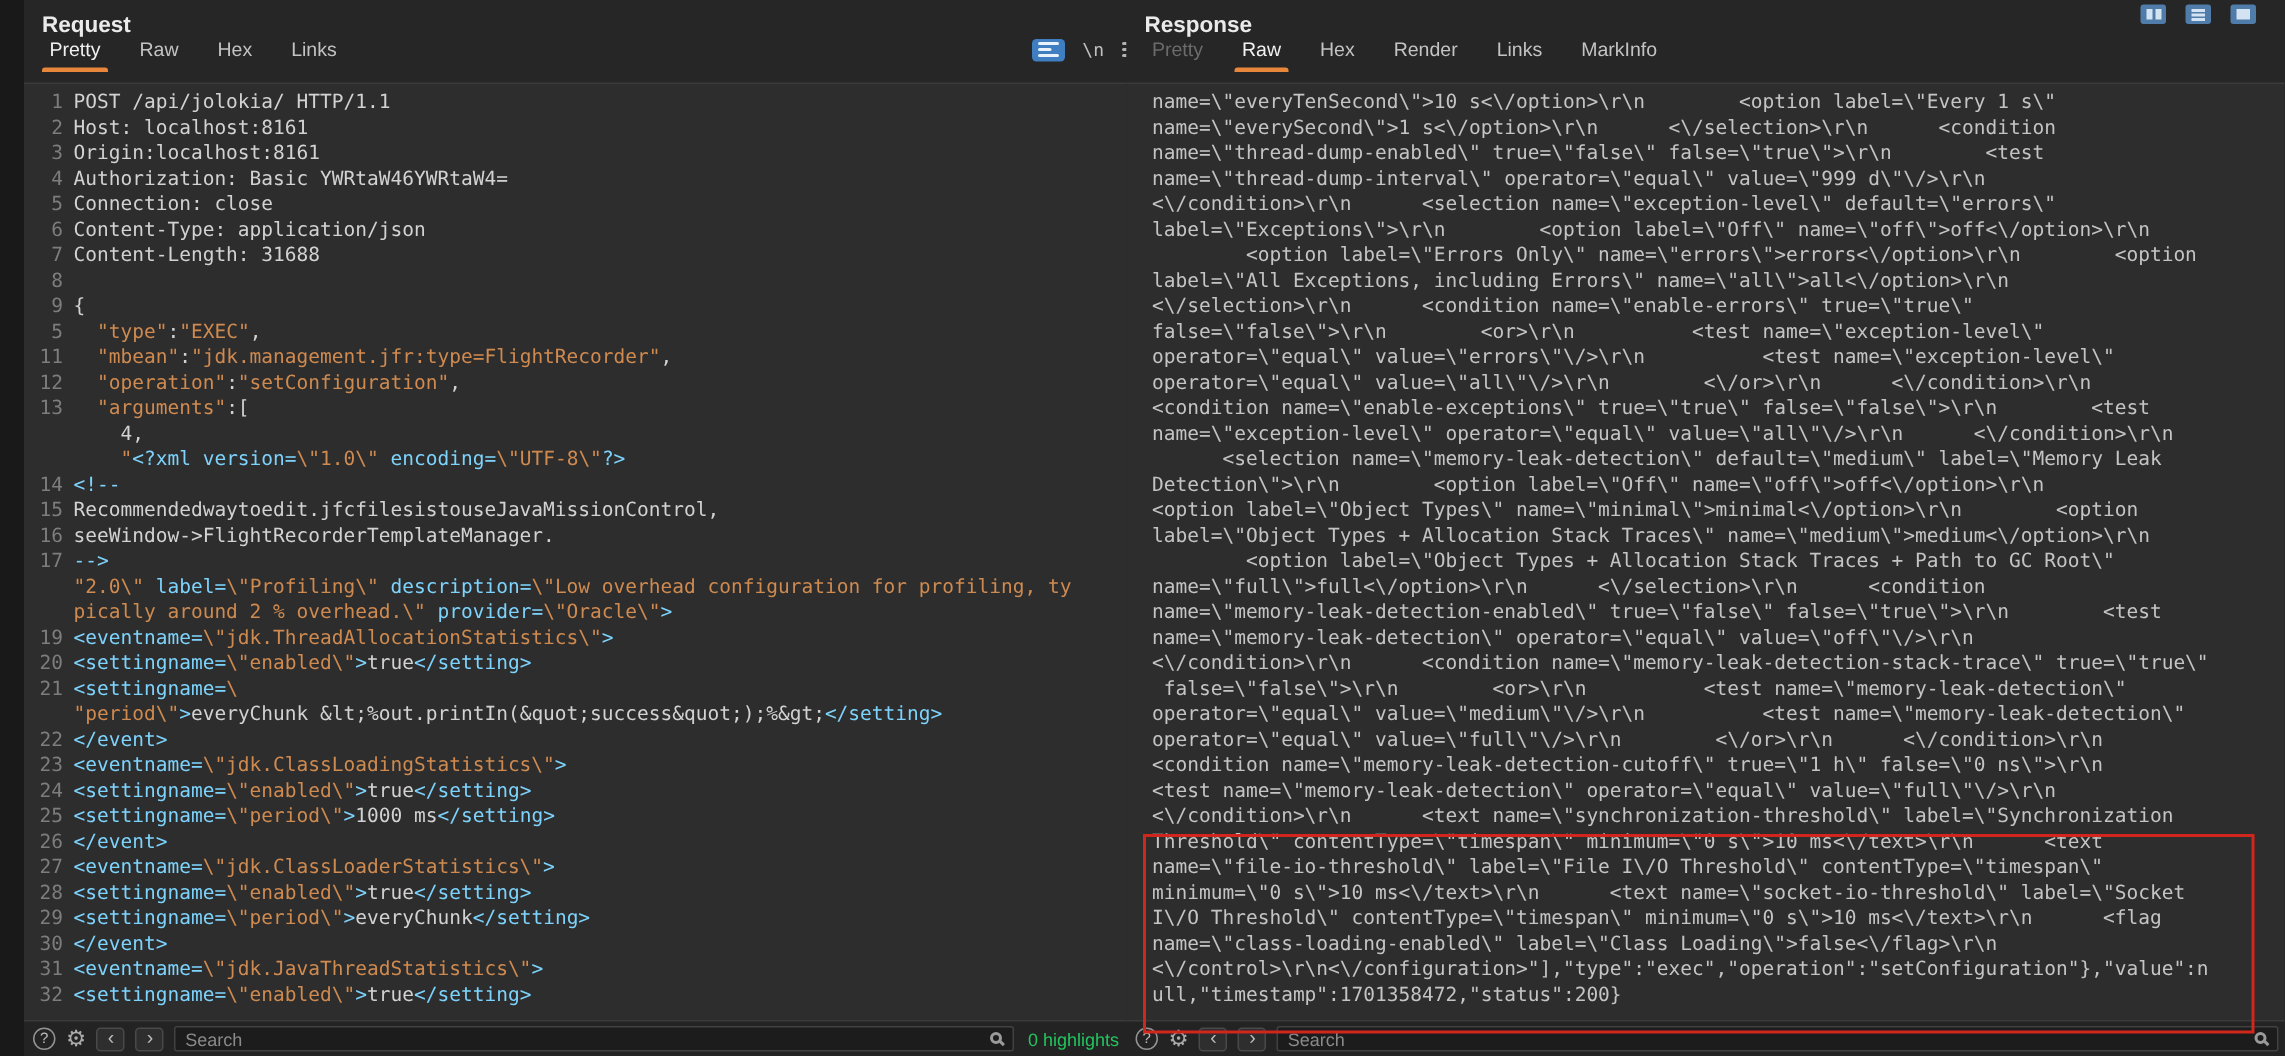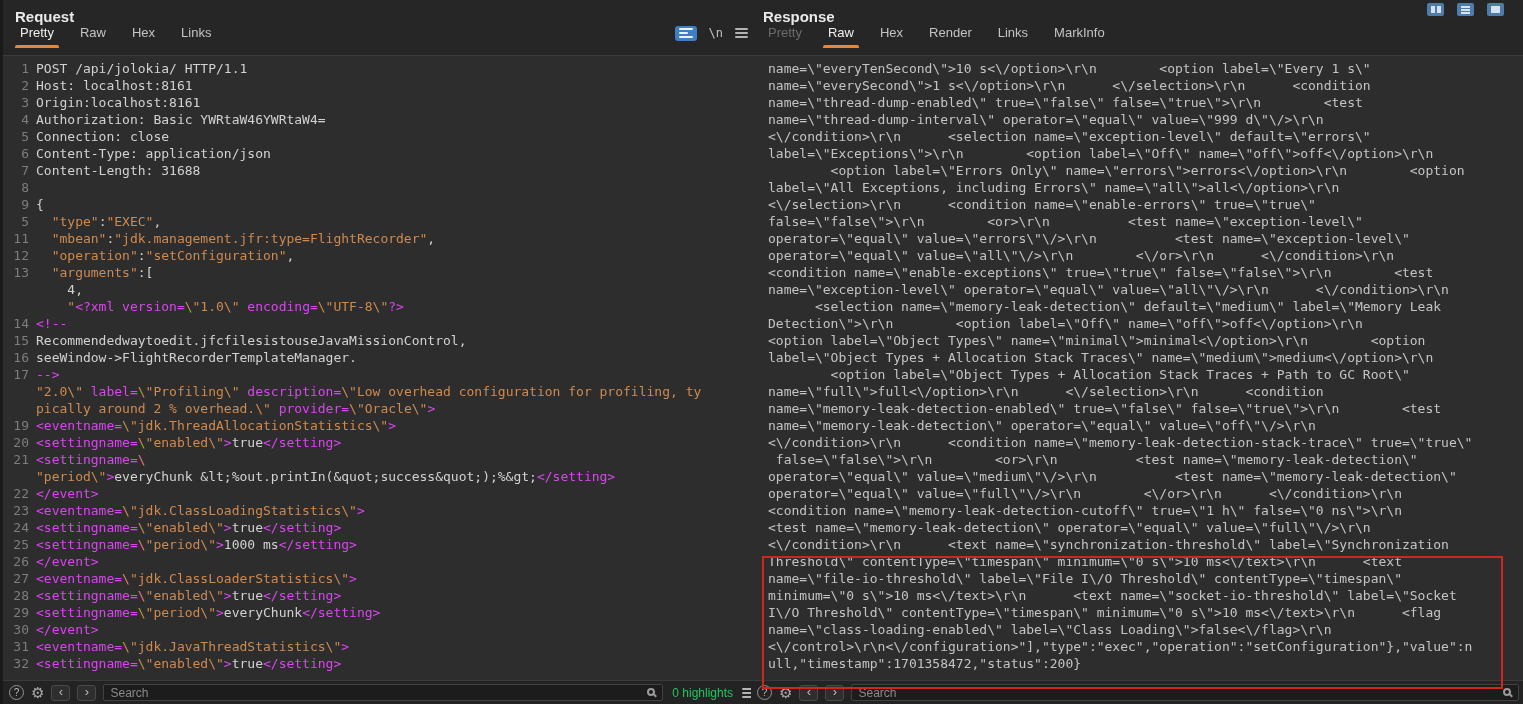--- a/index.html
+++ b/index.html
@@ -2,21 +2,21 @@
 <html><head>
 <meta charset="utf-8">
 <style>
   * { box-sizing: border-box; }
   html,body { margin:0; padding:0; }
   body {
     width:1523px; height:704px; position:relative; overflow:hidden;
     background:#191919; font-family:"Liberation Sans", sans-serif;
   }
   .panel { position:absolute; top:0; height:704px; background:#2b2b2b; display:flex; flex-direction:column; }
-  #request-panel { left:3px; width:757px; }
+  #request-panel { left:16px; width:757px; }
   #response-panel { left:751px; width:865px; }
 
   .panel-title { padding:8px 12px 2px 12px; font-weight:bold; font-size:15px; color:#eaeaea; background:#262626; flex:none; }
 
   .tabbar { display:flex; align-items:center; background:#262626; border-bottom:1px solid #3b3b3b; padding:0 8px 16px 4px; height:29px; flex:none; }
   .tab { padding:6px 10px 8px 10px; font-size:13px; color:#c3c3c3; position:relative; margin:0 3px; cursor:default; }
   .tab.selected { color:#f1f1f1; }
   .tab.selected::after { content:""; position:absolute; left:5px; right:5px; bottom:0; height:3px; background:#e8873b; border-radius:2px 2px 0 0; }
   .tab.disabled { color:#6b6b6b; }
   .tab-icons { margin-left:auto; display:flex; align-items:center; gap:12px; padding-right:4px; }
@@ -28,21 +28,21 @@
   .burger i { display:block; width:13px; height:2px; background:#b3b3b3; margin:2px 0; border-radius:1px; }
   .burger.small i { width:12px; }
 
   .editor { position:relative; flex:1; background:#2d2d2d; overflow:hidden;
     font-family:"DejaVu Sans Mono", monospace; font-size:13px; line-height:17px; }
   .code { position:absolute; top:4px; left:0; right:9px; }
   .line { display:flex; height:17px; white-space:pre; }
   .ln { width:22px; text-align:right; color:#7d7d7d; flex:none; margin-left:4px; }
   .lt { margin-left:7px; white-space:pre; }
   #response-code .lt { margin-left:17px; }
-  .w { color:#d2d2d2;text-align:center; } .o { color:#cf8a50; } .g { color:#d946ef; } .r { color:#c4c4c4; }
+  .w { color:#d2d2d2;text-align:center; } .o { color:#cf8a50; } .g { color:#7dd3fc; } .r { color:#c4c4c4; }
 
   .scrollbar { position:absolute; right:0; top:0; bottom:0; width:8px; background:#272727; }
   .thumb { position:absolute; left:1px; width:6px; background:#4e4e4e; border-radius:3px; }
 
   .bottombar { height:24px; background:#232323; border-top:1px solid #3a3a3a; display:flex; align-items:center; padding:0 6px; gap:7px; flex:none; }
   .help { width:15px; height:15px; border:1px solid #939393; border-radius:50%; color:#bcbcbc; font-size:10px; display:flex; align-items:center; justify-content:center; flex:none; }
   .gear { color:#aaaaaa; font-size:15px; line-height:15px; flex:none; }
   .nav-btn { width:19px; height:16px; border:1px solid #494949; border-radius:3px; background:#2e2e2e; color:#bcbcbc; font-size:13px; display:flex; align-items:center; justify-content:center; flex:none; padding-bottom:2px; }
   .search-wrap { flex:1; position:relative; height:17px; background:#1c1c1c; border:1px solid #414141; border-radius:2px; display:flex; align-items:center; }
   .search-wrap input { background:transparent; border:none; outline:none; color:#a3a3a3; font-size:12px; font-family:"Liberation Sans", sans-serif; padding:0 22px 0 6px; width:100%; }

